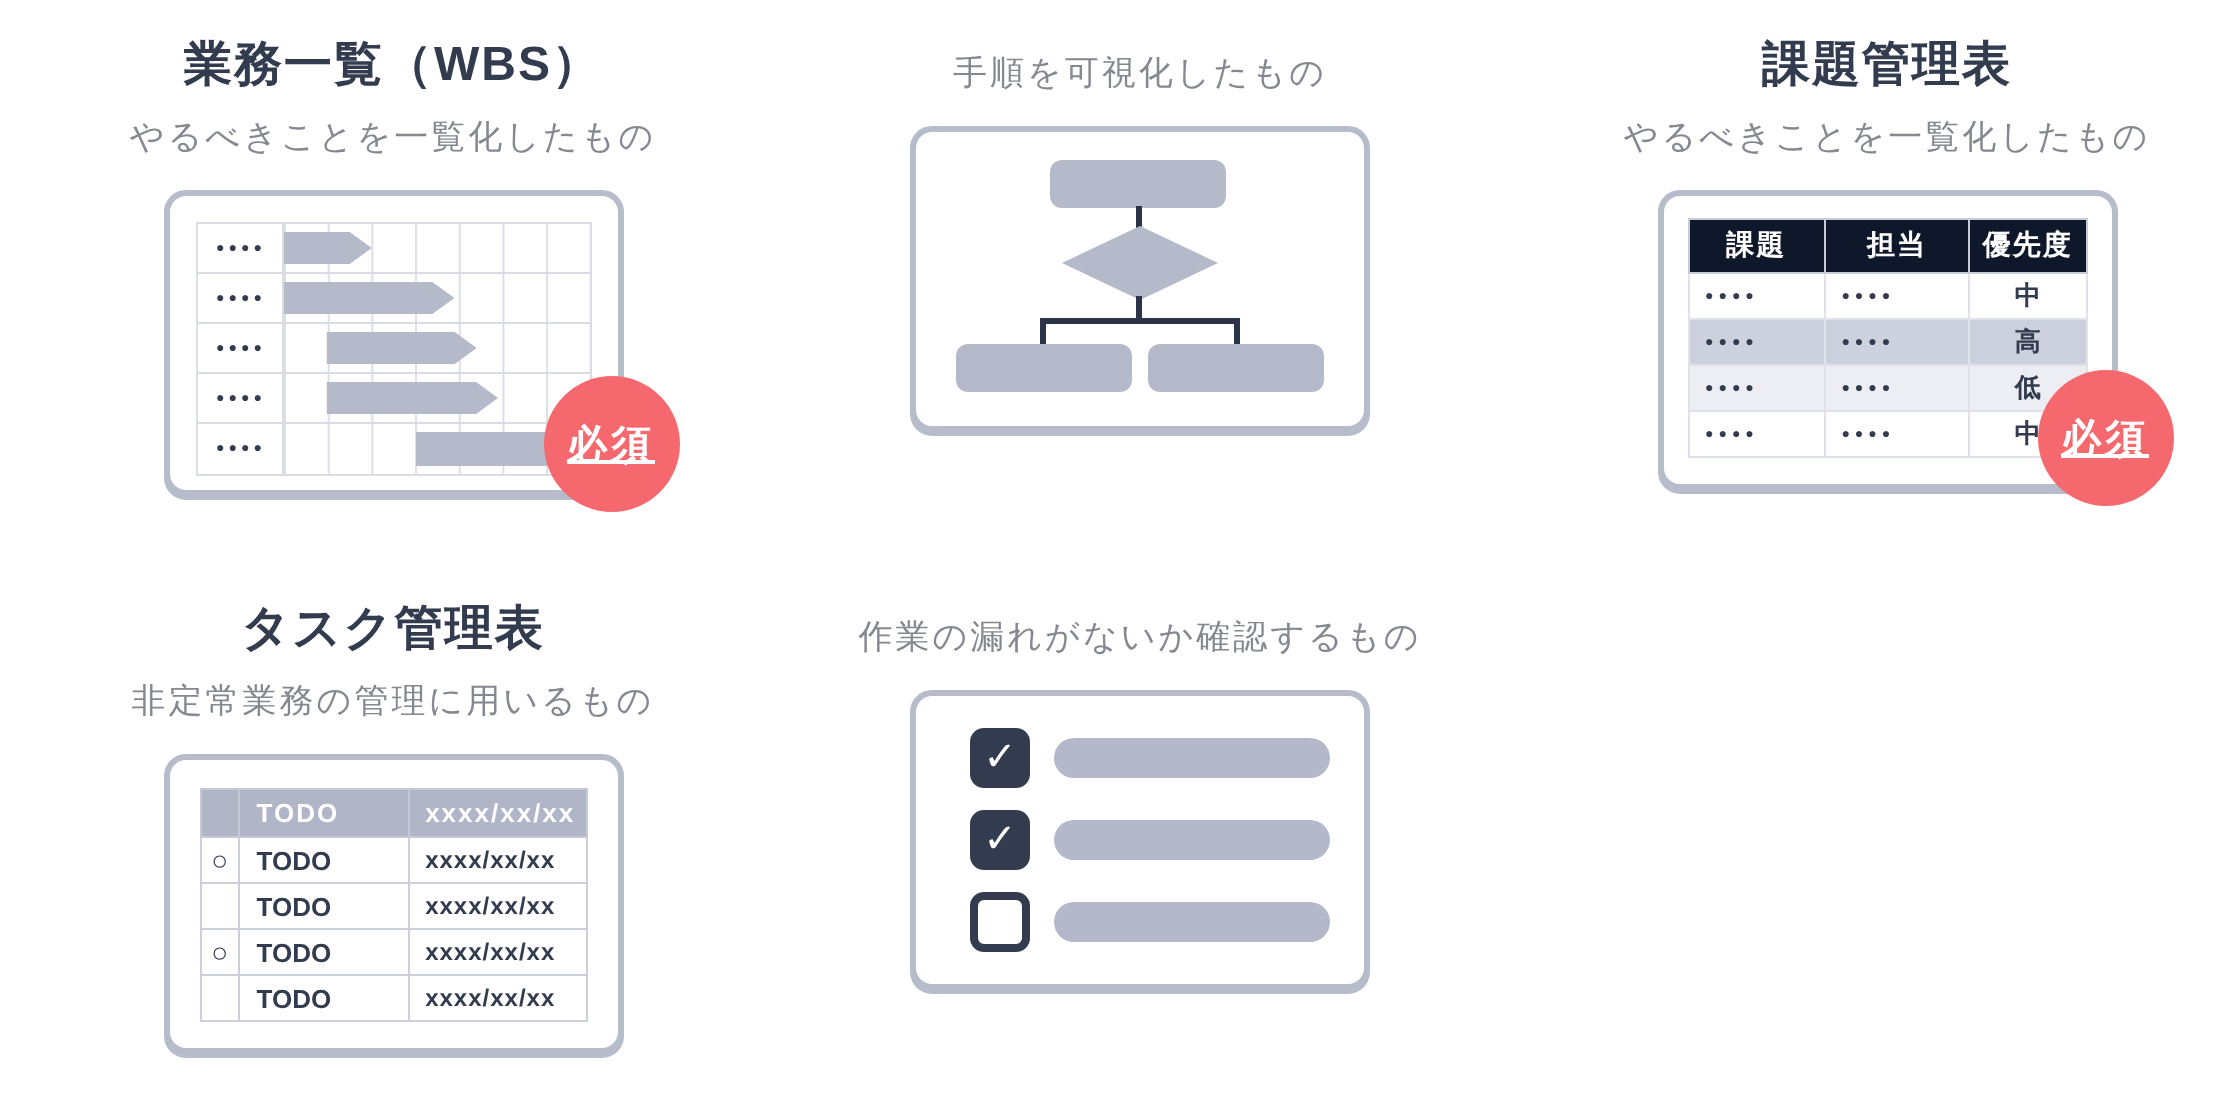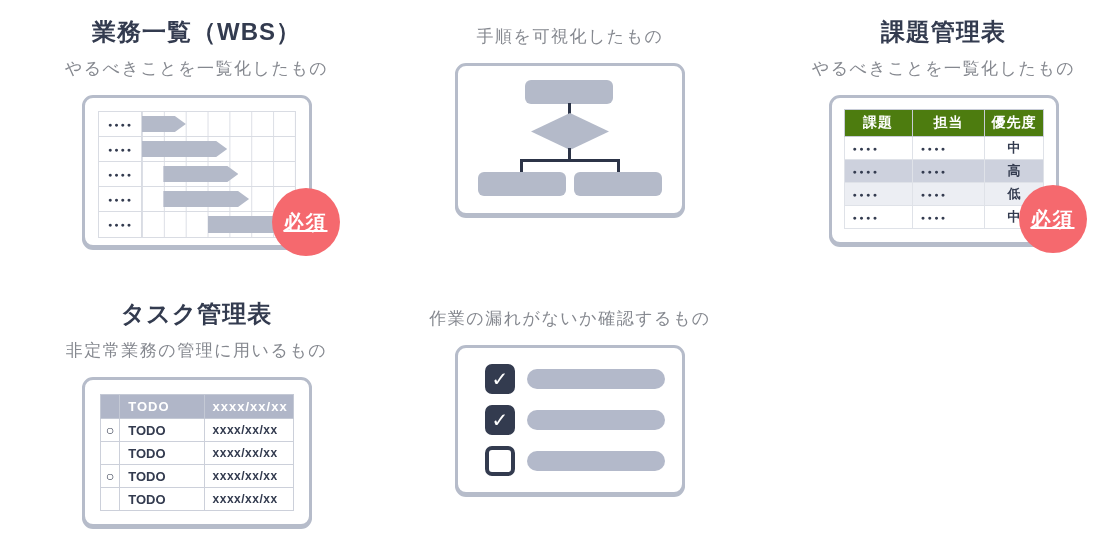--- a/index.html
+++ b/index.html
@@ -56,21 +56,21 @@
   
   .steps { height:100%; display:flex; flex-direction:column; justify-content:center;
            gap:13px; padding-left:26px; }
   .step-row { display:flex; align-items:center; gap:15px; }
   .step-num { width:26px; text-align:center; font-size:38px; font-weight:bold; color:#333b4f; line-height:1; }
   .pill { width:138px; height:22px; border-radius:11px; background:#b3b9ca; }
 
   
   table { border-collapse:collapse; }
   .issues-table { width:200px; margin:11px auto 0; }
-  .issues-table th { background:#4d7c0f; color:#fff; font-size:14px; letter-spacing:1px;
+  .issues-table th { background:#0f172a; color:#fff; font-size:14px; letter-spacing:1px;
                      padding:4px 0; border:1px solid #c8ccd7; font-weight:bold; }
   .issues-table td { border:1px solid #dfe2e8; height:23px; font-weight:bold; color:#333b4f; }
   .td-dots { font-size:7px; letter-spacing:2.5px; padding-left:8px; }
   .td-pri  { text-align:center; font-size:13px; }
   .row-w  td { background:#ffffff; }
   .row-d  td { background:#cdd1dd; }
   .row-l  td { background:#eceef3; }
   .col-a { width:61px; } .col-b { width:65px; } .col-c { width:52px; }
 
   .tasks-table { width:194px; margin:14px auto 0; }

